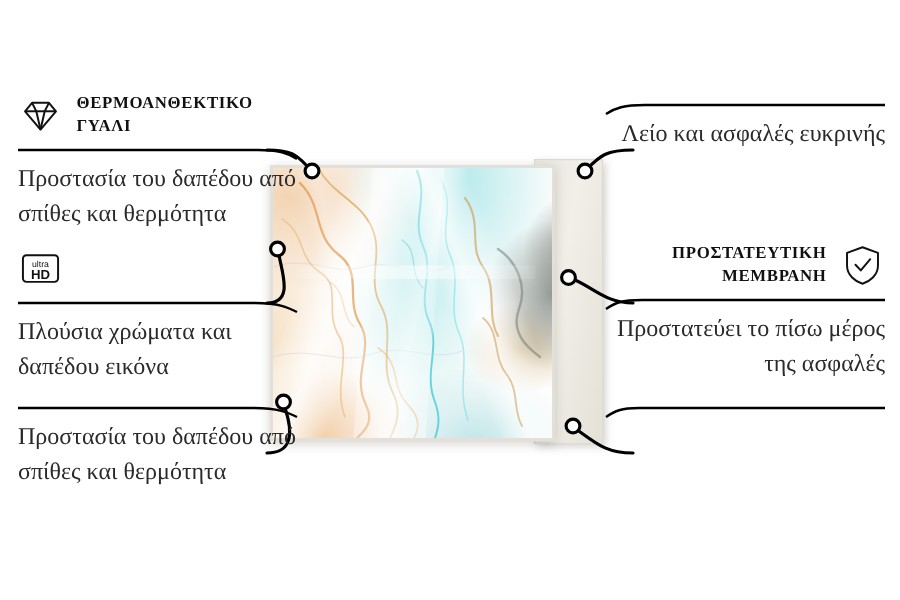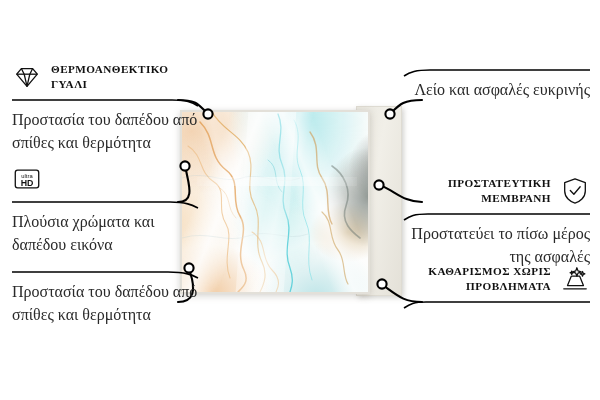--- a/index.html
+++ b/index.html
@@ -192,47 +192,35 @@
     <div class="desc">Προστασία του δαπέδου από σπίθες και θερμότητα</div>
   </div>
 
   <div class="feat right" style="top:62px">
     <svg class="rule" viewBox="0 0 186 9" preserveAspectRatio="none">
       <path d="M186,3 L26,3 C12,3 6,5 0,9" fill="none" stroke="#000" stroke-width="1.6"></path>
     </svg>
     <div class="desc">Λείο και ασφαλές ευκρινής</div>
   </div>
 
-  <div class="feat right" style="top:176px">
+  <div class="feat right" style="top:162px">
     <div class="head">
       <svg class="icon" viewBox="0 0 32 32">
         <g fill="none" stroke="#111" stroke-width="1.4" stroke-linejoin="round" stroke-linecap="round">
           <path d="M16,3 L27,7 L27,16 C27,23 21,27.5 16,29 C11,27.5 5,23 5,16 L5,7 Z"></path>
           <path d="M11,15.5 L14.8,19.5 L21.5,11.5"></path>
         </g>
       </svg>
       <div class="ttl">ΠΡΟΣΤΑΤΕΥΤΙΚΗ ΜΕΜΒΡΑΝΗ</div>
     </div>
     <svg class="rule" viewBox="0 0 186 9" preserveAspectRatio="none">
       <path d="M186,3 L24,3 C10,3 6,5 0,9" fill="none" stroke="#000" stroke-width="1.6"></path>
     </svg>
     <div class="desc">Προστατεύει το πίσω μέρος της ασφαλές</div>
   </div>
 
   <div class="feat right" style="top:264px">
-    <div class="head">
-      <svg class="icon" viewBox="0 0 32 32">
-        <g fill="none" stroke="#111" stroke-width="1.35" stroke-linejoin="round" stroke-linecap="round">
-          <path d="M8,23 L12,13 L21,13 L25,23 Z"></path>
-          <path d="M4,26.5 L28,26.5"></path>
-          <path d="M18,4 L19.2,7.3 L22.5,8.5 L19.2,9.7 L18,13 L16.8,9.7 L13.5,8.5 L16.8,7.3 Z"></path>
-          <path d="M24,8 L24.7,9.8 L26.5,10.5 L24.7,11.2 L24,13 L23.3,11.2 L21.5,10.5 L23.3,9.8 Z"></path>
-          <path d="M12.5,7.5 L13,8.8 L14.3,9.3 L13,9.8 L12.5,11.1 L12,9.8 L10.7,9.3 L12,8.8 Z"></path>
-        </g>
-      </svg>
-      <div class="ttl">ΚΑΘΑΡΙΣΜΟΣ ΧΩΡΙΣ ΠΡΟΒΛΗΜΑΤΑ</div>
-    </div>
     <svg class="rule" viewBox="0 0 186 9" preserveAspectRatio="none">
       <path d="M186,3 L22,3 C10,3 6,5 0,9" fill="none" stroke="#000" stroke-width="1.6"></path>
     </svg>
   </div>
 
 </div>
 
 </body></html>

